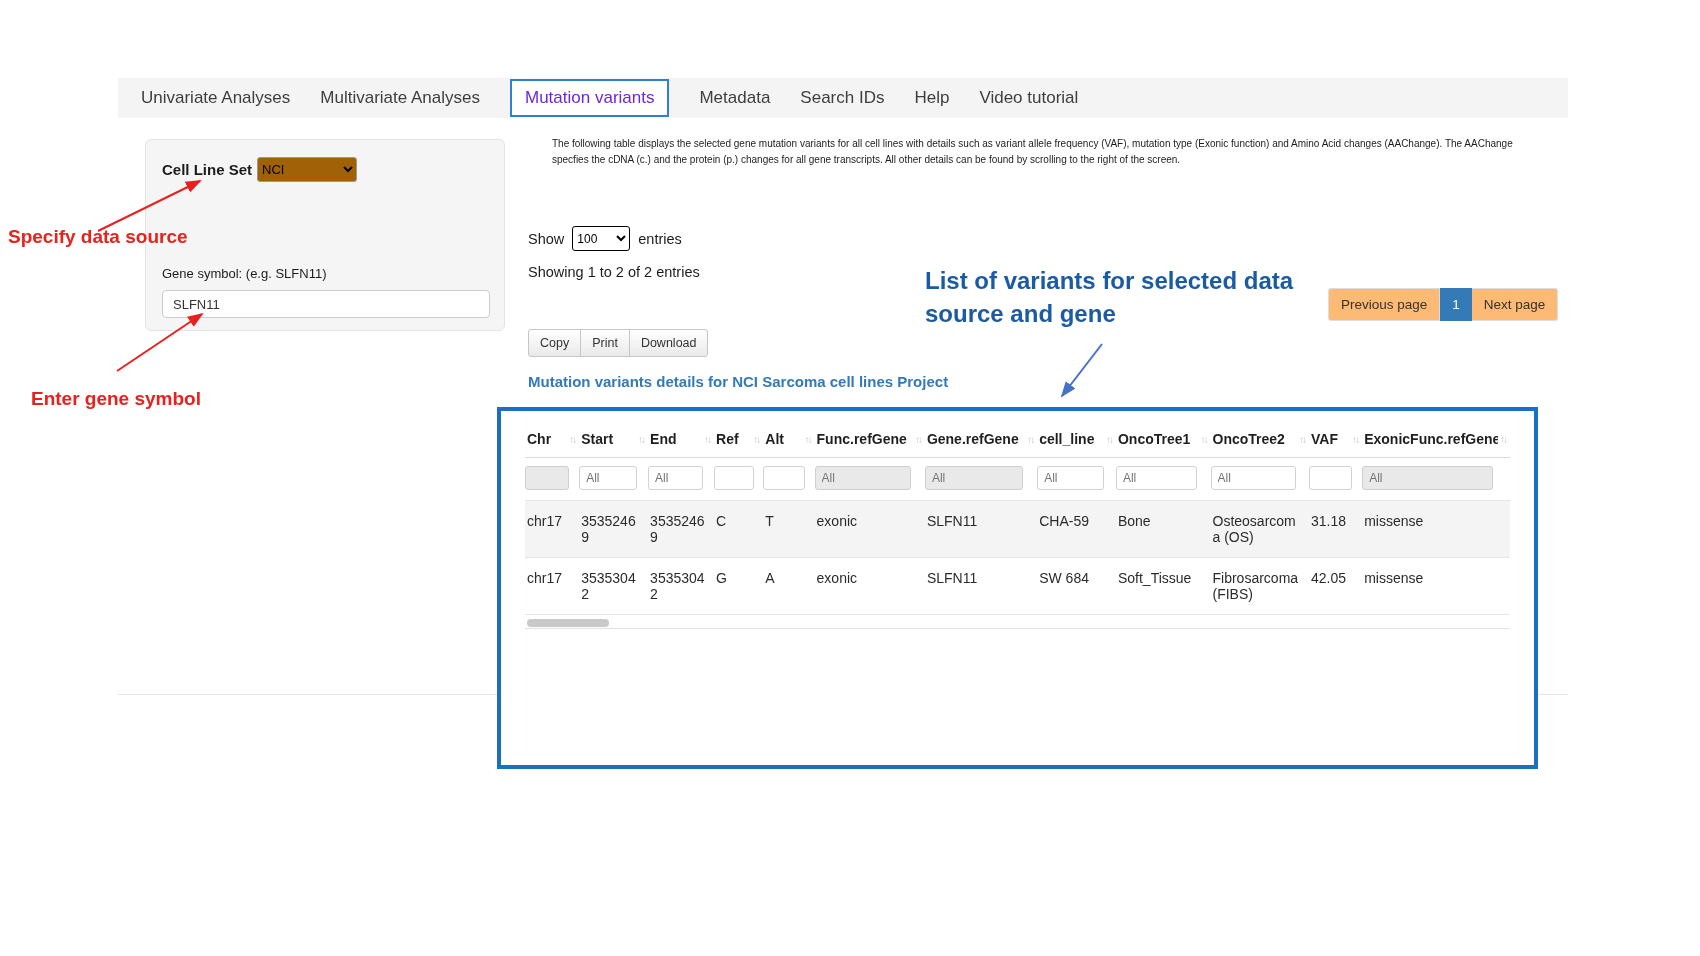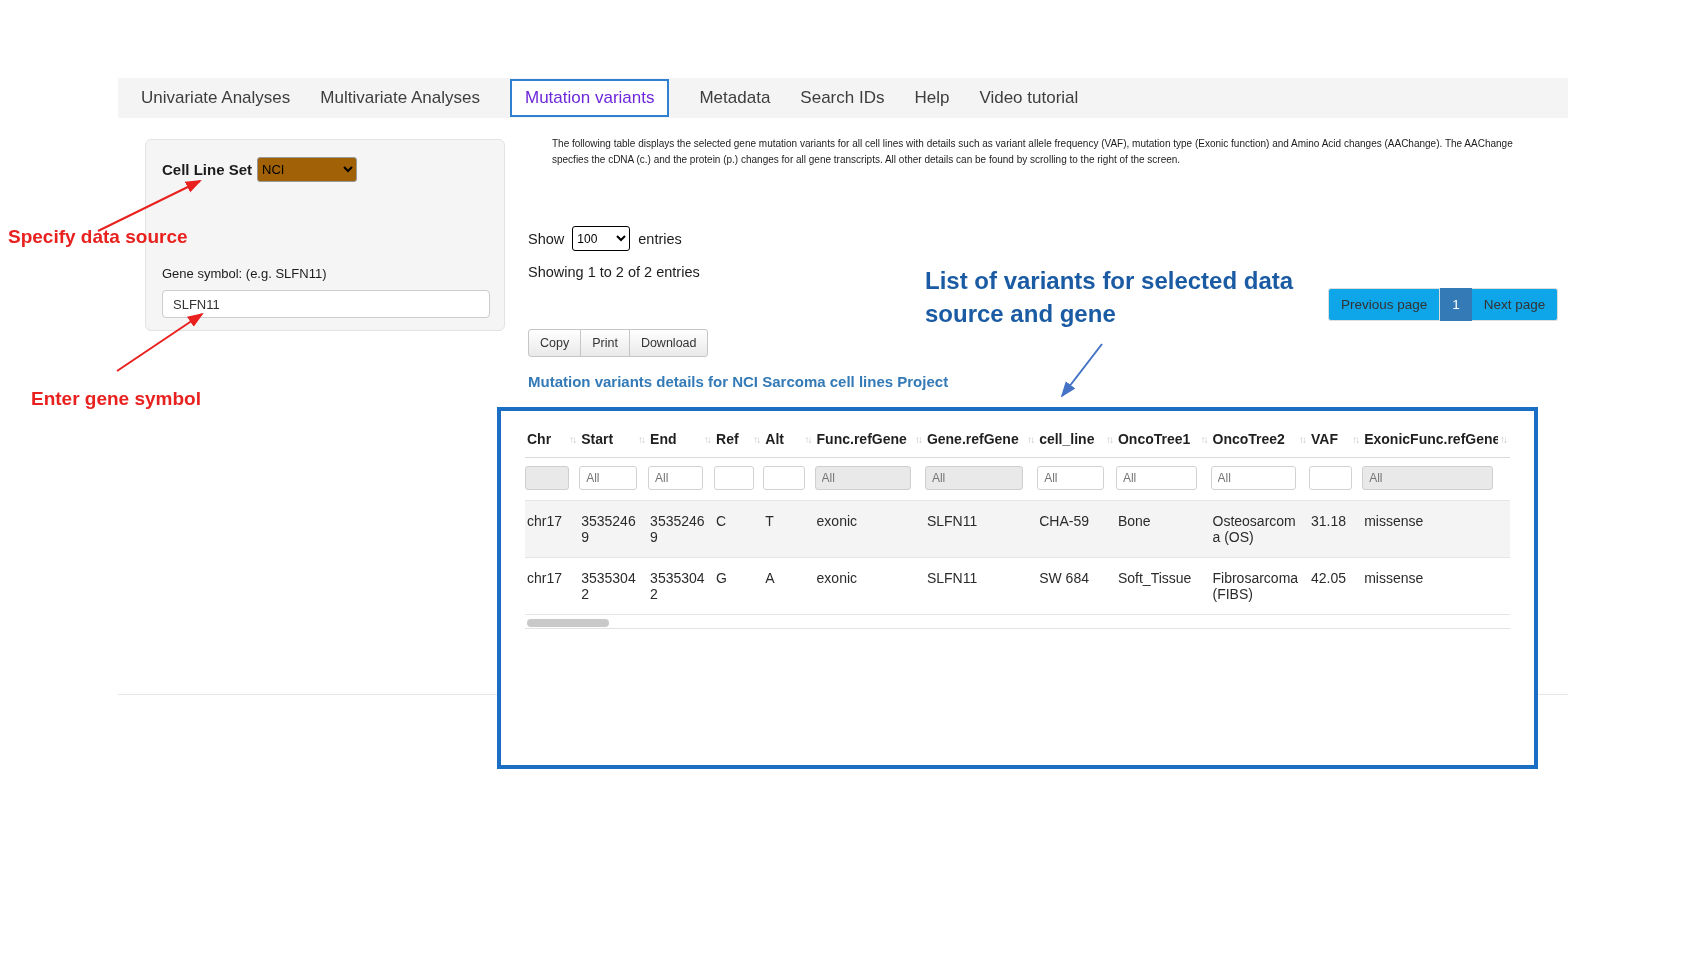--- a/index.html
+++ b/index.html
@@ -44,21 +44,21 @@
   .dt-btn { padding:6px 11px; font-size:12.5px; color:#333; border:1px solid #c6c6c6;
             background:linear-gradient(#ffffff,#e9e9e9); margin-left:-1px; cursor:pointer;
             font-family:"Liberation Sans", sans-serif; }
   .dt-btn:first-child { border-radius:3px 0 0 3px; margin-left:0; }
   .dt-btn:last-child { border-radius:0 3px 3px 0; }
 
   .table-caption { position:absolute; left:528px; top:373px; font-size:15px; font-weight:600; color:#337ab7; cursor:pointer; }
 
   
   .pagination { position:absolute; left:1328px; top:288px; display:flex; align-items:stretch; font-size:13.5px; z-index:1; }
-  .page-btn { padding:8px 12px; border:1px solid #ddd; background:#0ea5e9; color:#333; cursor:pointer; white-space:nowrap; }
+  .page-btn { padding:8px 12px; border:1px solid #ddd; background:#fdba74; color:#333; cursor:pointer; white-space:nowrap; }
   .page-btn.prev { border-radius:3px 0 0 3px; }
   .page-btn.next { border-radius:0 3px 3px 0; border-left:none; }
   .page-btn.current { background:#337ab7; border-color:#337ab7; color:#fff; padding:8px 11px; }
 
   
   .table-box { position:absolute; left:497px; top:407px; width:1041px; height:362px;
                border:4px solid #1a6fc4; background:#fff; padding:12px 24px 0; z-index:2; }
   table.variants { width:100%; border-collapse:collapse; table-layout:fixed; font-size:14px; color:#2b2b2b; }
   table.variants th { text-align:left; padding:8px 4px 10px 2px; border-bottom:1px solid #d9d9d9; cursor:pointer; }
   .th-inner { display:flex; align-items:center; justify-content:space-between; }

